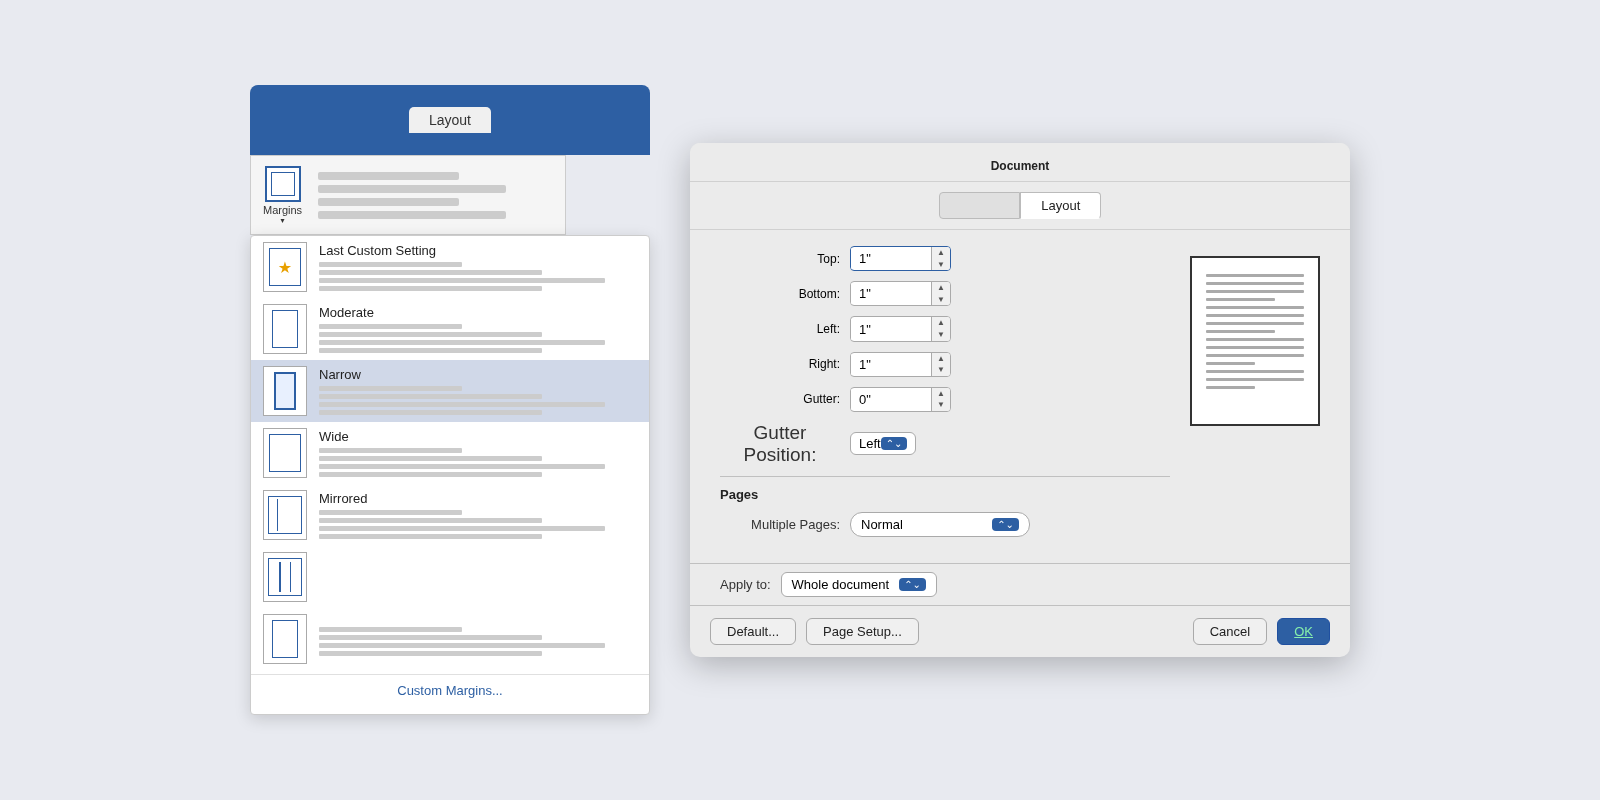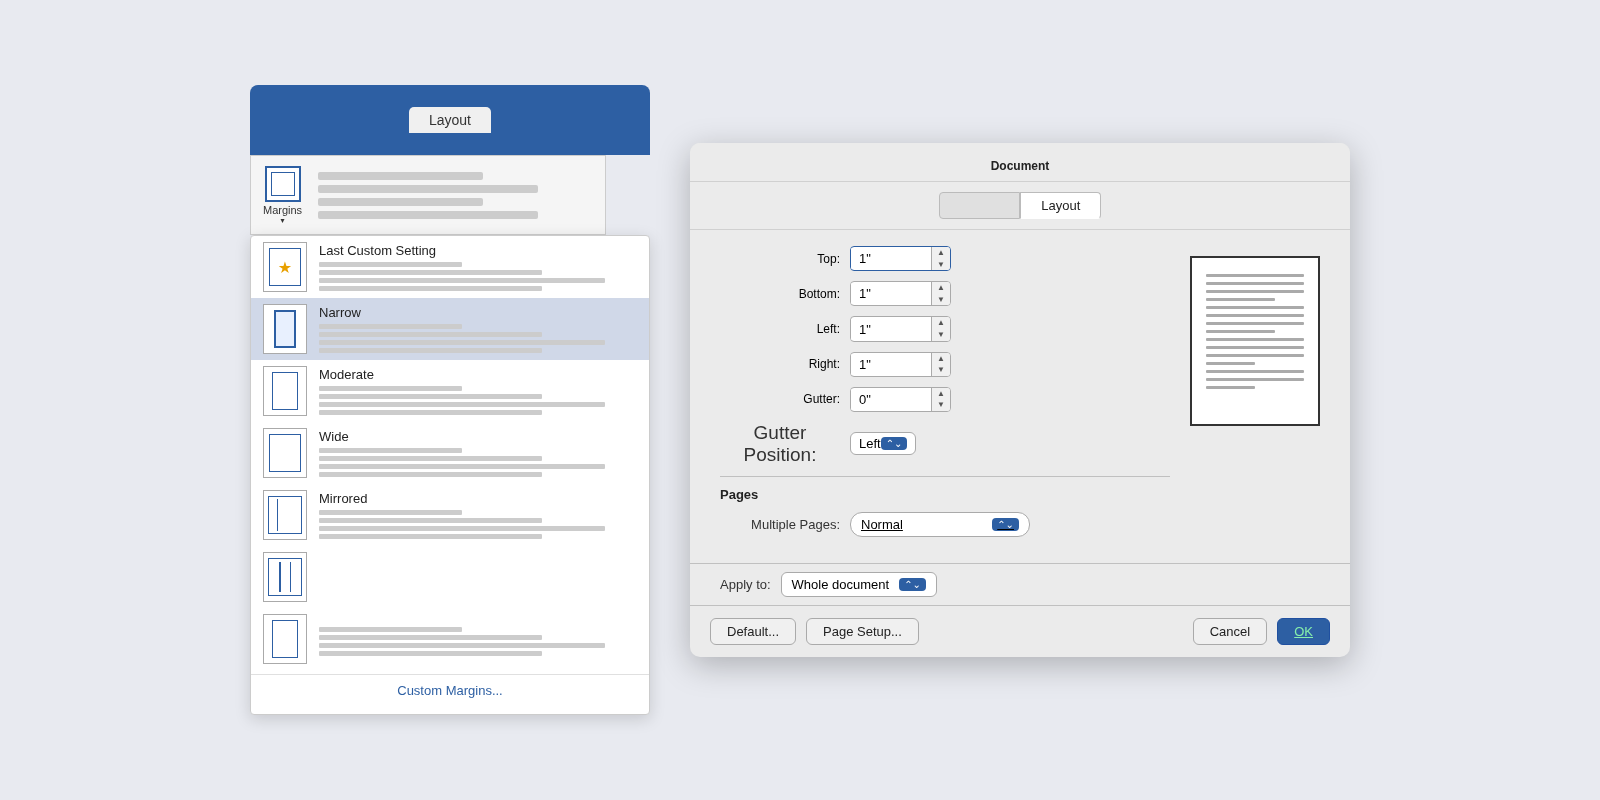--- a/index.html
+++ b/index.html
@@ -38,21 +38,21 @@
       border-radius: 5px 5px 0 0;
       padding: 5px 20px;
       font-size: 14px;
       font-weight: 500;
       color: #333;
     }
 
     .ribbon-content {
       background: #f5f5f5;
       border: 1px solid #ccc;
-      width: 356px;
+      width: 316px;
       height: 80px;
       display: flex;
       align-items: center;
       padding: 8px 12px;
       gap: 16px;
     }
 
     .margins-btn {
       display: flex;
       flex-direction: column;
@@ -428,21 +428,20 @@
       display: flex;
       align-items: center;
       border: 1px solid #aaa;
       border-radius: 12px;
       background: white;
       padding: 4px 10px;
       cursor: pointer;
       font-size: 13px;
       width: 180px;
       justify-content: space-between;
-      text-decoration: underline;
     }
 
     .pages-select-arrow {
       background: #2d5fa3;
       border-radius: 4px;
       color: white;
       padding: 1px 5px;
       font-size: 10px;
     }
 
@@ -579,41 +578,41 @@
         <span class="menu-item-name">Last Custom Setting</span>
         <div class="menu-item-lines">
           <div class="item-line short"></div>
           <div class="item-line medium"></div>
           <div class="item-line long"></div>
           <div class="item-line medium"></div>
         </div>
       </div>
     </div>
 
+    <div class="menu-item">
+      <div class="menu-icon">
+        <div class="icon-moderate"></div>
+      </div>
+      <div class="menu-item-info">
+        <span class="menu-item-name">Moderate</span>
+        <div class="menu-item-lines">
+          <div class="item-line short"></div>
+          <div class="item-line medium"></div>
+          <div class="item-line long"></div>
+          <div class="item-line medium"></div>
+        </div>
+      </div>
+    </div>
+
     <div class="menu-item selected">
       <div class="menu-icon">
         <div class="icon-narrow"></div>
       </div>
       <div class="menu-item-info">
         <span class="menu-item-name">Narrow</span>
-        <div class="menu-item-lines">
-          <div class="item-line short"></div>
-          <div class="item-line medium"></div>
-          <div class="item-line long"></div>
-          <div class="item-line medium"></div>
-        </div>
-      </div>
-    </div>
-
-    <div class="menu-item">
-      <div class="menu-icon">
-        <div class="icon-moderate"></div>
-      </div>
-      <div class="menu-item-info">
-        <span class="menu-item-name">Moderate</span>
         <div class="menu-item-lines">
           <div class="item-line short"></div>
           <div class="item-line medium"></div>
           <div class="item-line long"></div>
           <div class="item-line medium"></div>
         </div>
       </div>
     </div>
 
     <div class="menu-item">

